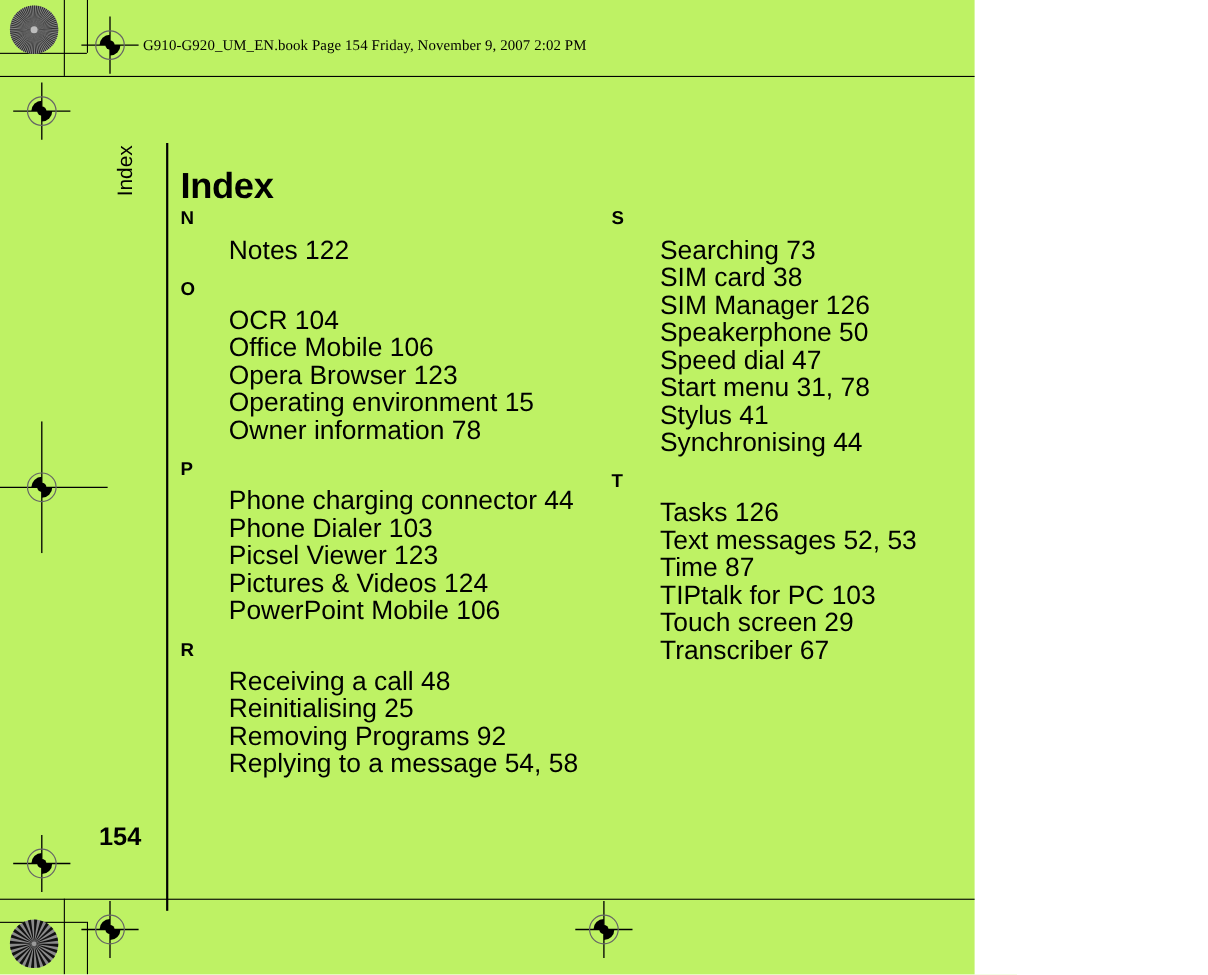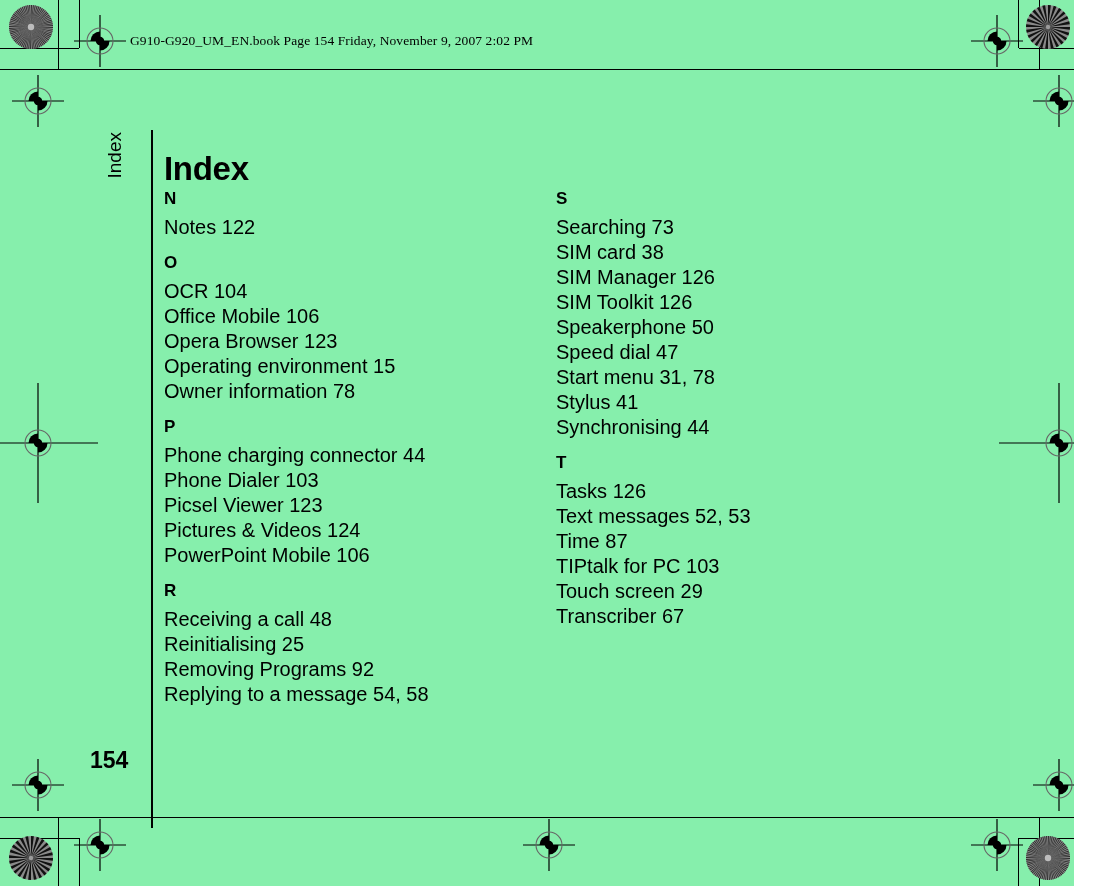--- a/index.html
+++ b/index.html
@@ -6,24 +6,24 @@
     margin: 0;
     padding: 0;
     background: #ffffff;
   }
   body {
     font-family: "Liberation Sans", sans-serif;
     color: #000000;
   }
   #page {
     position: relative;
-    width: 1074px;
+    width: 886px;
     height: 886px;
     overflow: hidden;
-    background: #86efac;
+    background: #bef264;
   }
 
   
   .book-header {
     position: absolute;
     left: 130px;
     top: 33px;
     font-family: "Liberation Serif", serif;
     font-size: 13.5px;
     letter-spacing: 0.1px;
@@ -124,24 +124,25 @@
 
   .letter-group { margin-bottom: 12px; }
   .letter-heading {
     font-size: 17px;
     font-weight: bold;
     line-height: 22px;
     margin: 0 0 5px 0;
     color: #000;
   }
   .entry {
-    font-size: 20px;
+    font-size: 24px;
     line-height: 25px;
     white-space: nowrap;
     color: #000;
+    margin-left: 44px;
   }
 </style>
 </head>
 <body>
 
 <div id="page">
 
   <div class="book-header">G910-G920_UM_EN.book  Page 154  Friday, November 9, 2007  2:02 PM</div>
 
   <div class="rule-h" style="left:0;   top:69px;  width:1098px;"></div>
@@ -500,21 +501,20 @@
           <div class="entry">Removing Programs 92</div>
           <div class="entry">Replying to a message 54, 58</div>
         </div>
       </div>
     <div class="column right" id="col-right">
         <div class="letter-group">
           <div class="letter-heading">S</div>
           <div class="entry">Searching 73</div>
           <div class="entry">SIM card 38</div>
           <div class="entry">SIM Manager 126</div>
-          <div class="entry">SIM Toolkit 126</div>
           <div class="entry">Speakerphone 50</div>
           <div class="entry">Speed dial 47</div>
           <div class="entry">Start menu 31, 78</div>
           <div class="entry">Stylus 41</div>
           <div class="entry">Synchronising 44</div>
         </div>
         <div class="letter-group">
           <div class="letter-heading">T</div>
           <div class="entry">Tasks 126</div>
           <div class="entry">Text messages 52, 53</div>

